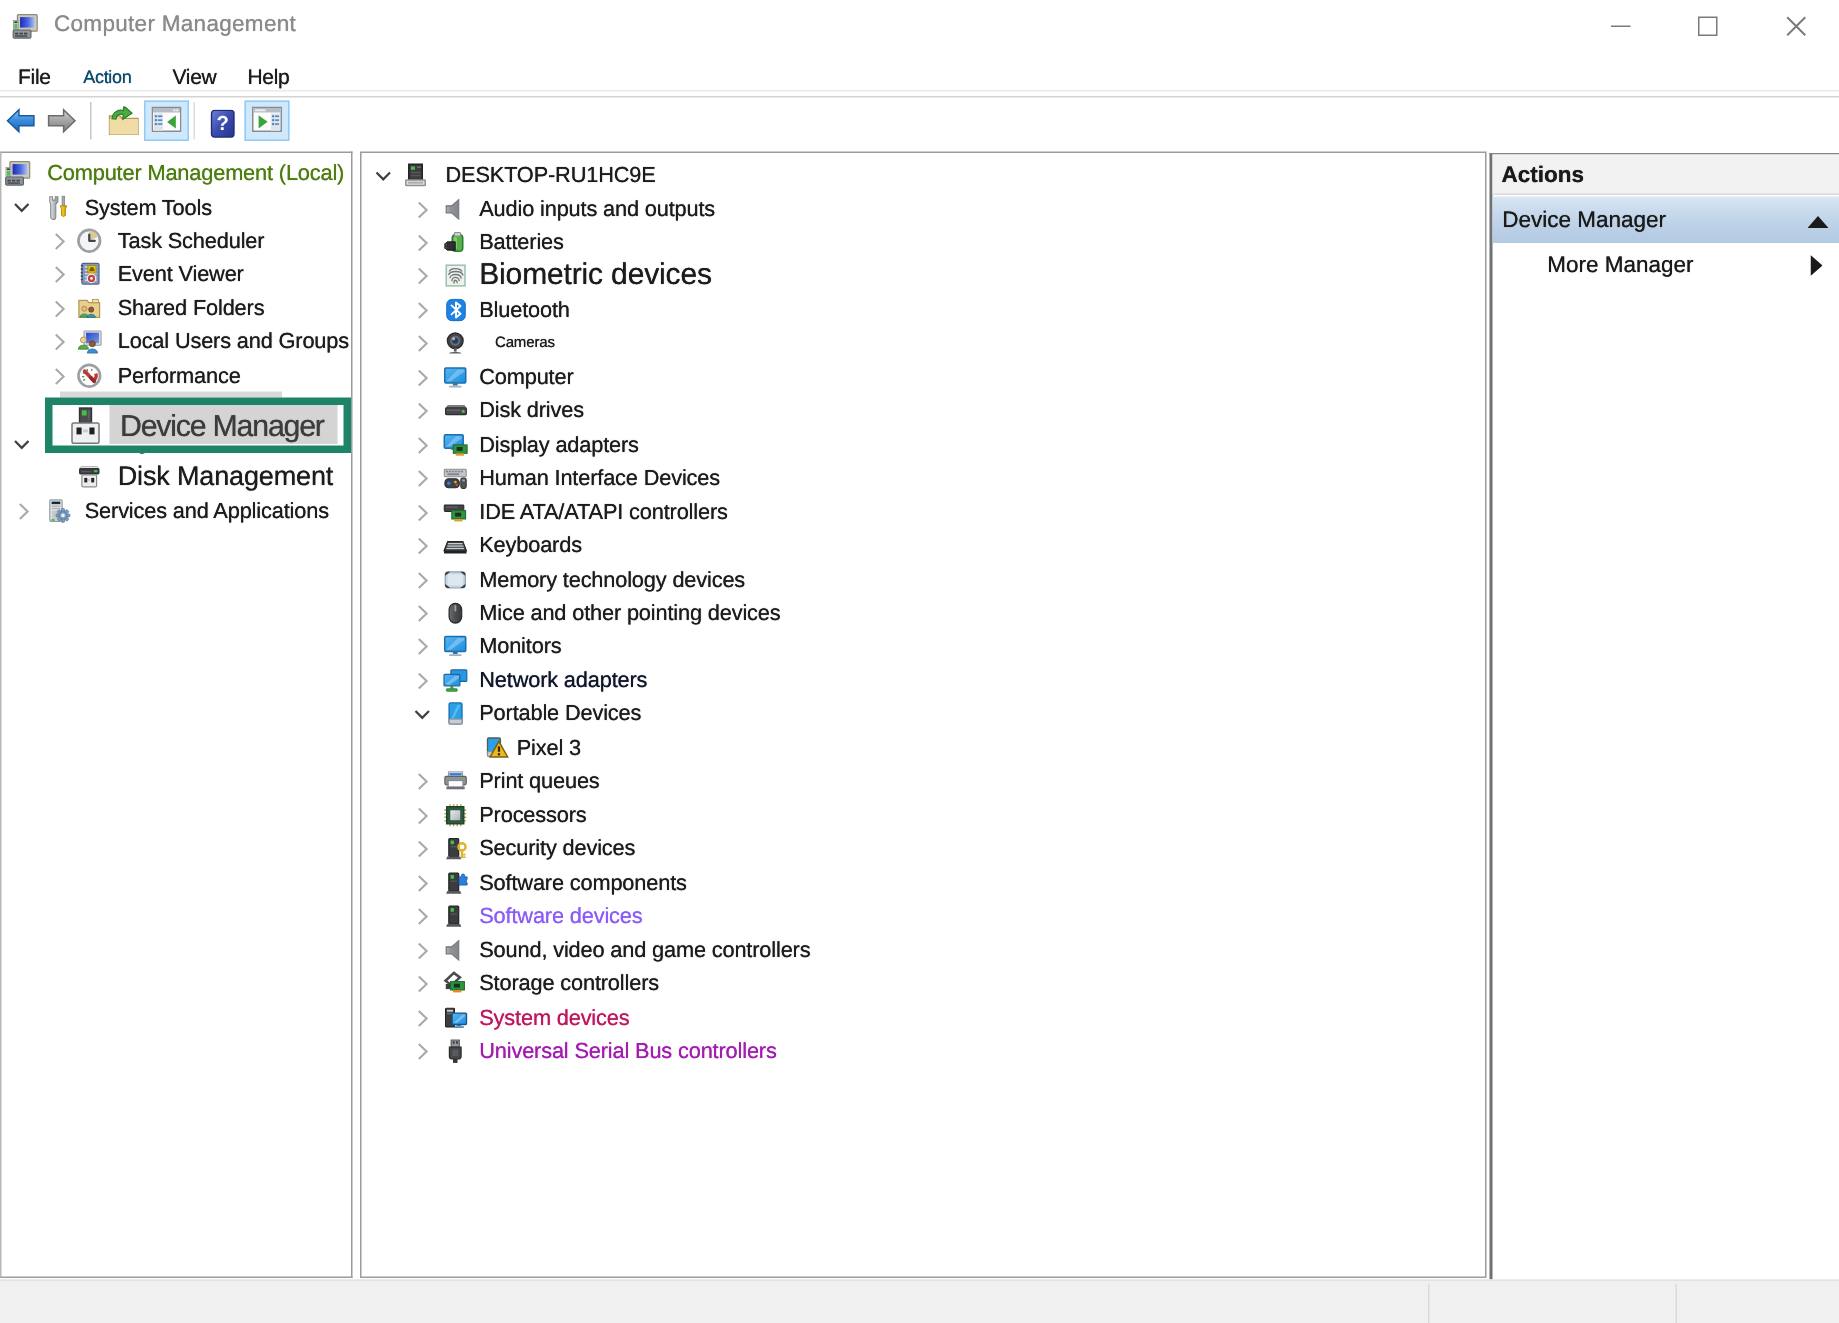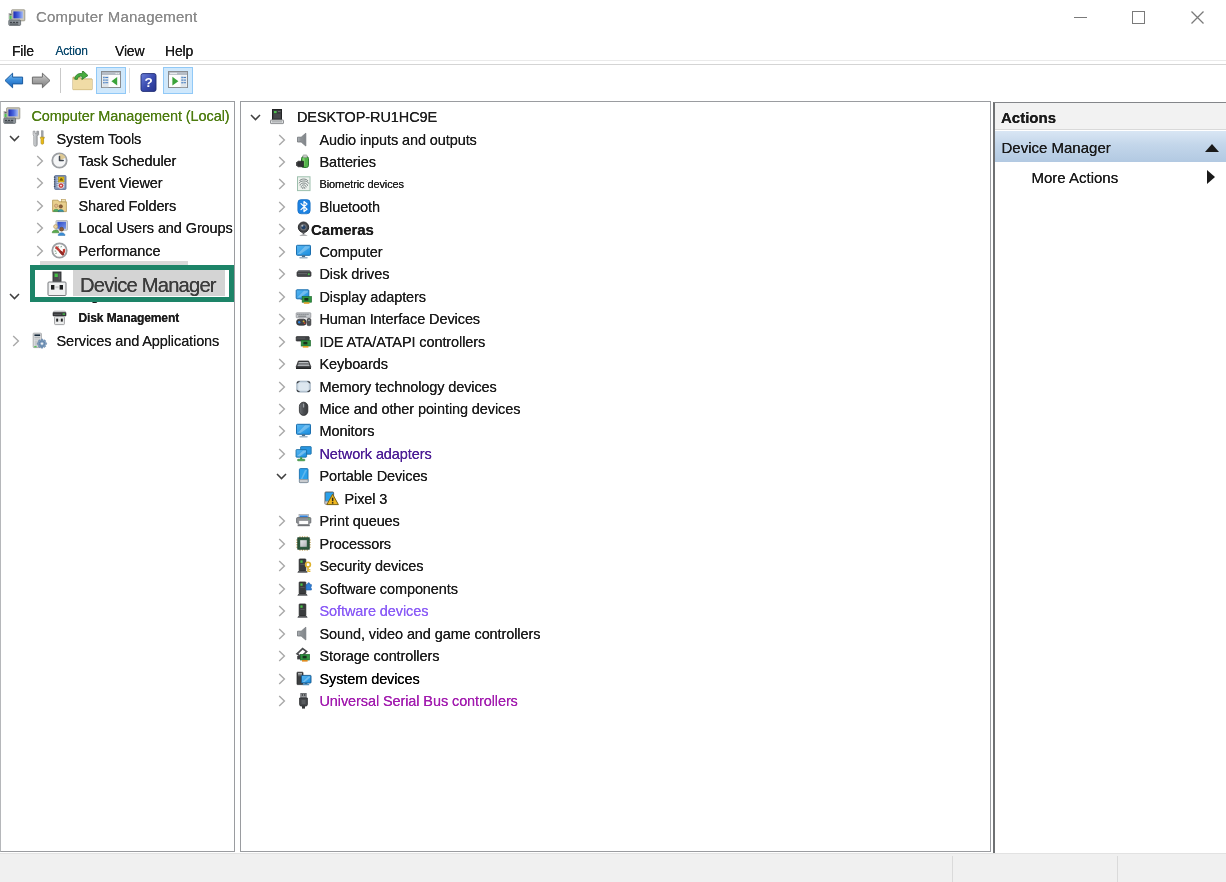--- a/index.html
+++ b/index.html
@@ -271,21 +271,21 @@
       <path d="M2,3.4 L3.2,2 L13.8,2 L15,3.4 Z" fill="#e3e4e5" stroke="#a2a4a6" stroke-width="0.5"></path>
       <rect x="2" y="3.4" width="13" height="3.6" rx="0.6" fill="#3a3c3e" stroke="#252628" stroke-width="0.6"></rect>
       <rect x="11.6" y="4.4" width="2.4" height="1.4" fill="#45c245"></rect>
       <rect x="3" y="5" width="7" height="0.9" fill="#57595c"></rect>
       <rect x="3.6" y="7.6" width="9.8" height="8" rx="0.8" fill="#eceded" stroke="#8a8c8e" stroke-width="0.8"></rect>
       <rect x="5.2" y="9.6" width="2" height="3" fill="#222324"></rect>
       <rect x="9.8" y="9.6" width="2" height="3" fill="#222324"></rect>
       <rect x="7.6" y="10.4" width="1.6" height="1.2" fill="#c9cacb"></rect>
     </svg>
   </div>
-<div style="position:absolute;left:78.5px;top:318.1px;transform:translateY(-50%);font-size:12px;color:#1c1c1c;font-weight:bold;letter-spacing:-0.1px;white-space:nowrap;text-shadow:0 0 0.5px currentColor">Disk Management</div>
+<div style="position:absolute;left:78.5px;top:318.1px;transform:translateY(-50%);font-size:18px;color:#1c1c1c;font-weight:normal;letter-spacing:-0.1px;white-space:nowrap;text-shadow:0 0 0.5px currentColor">Disk Management</div>
 <svg width="8" height="12" viewBox="0 0 8 12" style="position:absolute;left:11.5px;top:334.6px">
     <path d="M1.2,1 L6.4,6 L1.2,11" fill="none" stroke="#a9a9a9" stroke-width="1.4"></path>
   </svg>
 <div style="position:absolute;left:30.0px;top:331.6px;width:18px;height:18px">
     <svg width="18" height="18" viewBox="0 0 18 18" style="position:absolute;left:0;top:0">
       <rect x="3.2" y="1.2" width="8.2" height="14.4" rx="0.6" fill="#e3e5e7" stroke="#9a9da0" stroke-width="0.8"></rect>
       <rect x="4.4" y="2.4" width="5.8" height="1.7" fill="#16293b"></rect>
       <rect x="4.4" y="5" width="5.8" height="0.9" fill="#aeb1b4"></rect>
       <rect x="4.4" y="6.6" width="5.8" height="0.9" fill="#aeb1b4"></rect>
       <rect x="4.6" y="8.4" width="5.4" height="6" fill="#c6c9cc"></rect>
@@ -372,21 +372,21 @@
       <rect x="2.5" y="1.8" width="12.5" height="13.8" fill="#eef3ee" stroke="#9dbfad"></rect>
       <g fill="none" stroke="#70797a" stroke-width="0.9">
         <path d="M4.5,6 C5.5,3.5 11.5,3.3 13,6"></path>
         <path d="M4,8.3 C5,5.3 12.5,5 13.8,8.6"></path>
         <path d="M5,10.5 C5,7.5 12,6.8 12.6,10.8"></path>
         <path d="M6.3,12.6 C5.8,9.5 10.8,8.6 11.2,12.4"></path>
         <path d="M7.8,14 C7.3,11.5 9.6,10.8 9.9,13.8"></path>
       </g>
     </svg>
   </div>
-<div style="position:absolute;left:319.5px;top:184.4px;transform:translateY(-50%);font-size:11px;color:#1c1c1c;font-weight:normal;letter-spacing:-0.1px;white-space:nowrap;text-shadow:0 0 0.5px currentColor">Biometric devices</div>
+<div style="position:absolute;left:319.5px;top:184.4px;transform:translateY(-50%);font-size:20px;color:#1c1c1c;font-weight:normal;letter-spacing:-0.1px;white-space:nowrap;text-shadow:0 0 0.5px currentColor">Biometric devices</div>
 <svg width="8" height="12" viewBox="0 0 8 12" style="position:absolute;left:278.0px;top:200.8px">
     <path d="M1.2,1 L6.4,6 L1.2,11" fill="none" stroke="#a9a9a9" stroke-width="1.4"></path>
   </svg>
 <div style="position:absolute;left:295.0px;top:197.8px;width:18px;height:18px">
     <svg width="18" height="18" viewBox="0 0 18 18" style="position:absolute;left:0;top:0">
       <rect x="2.8" y="1.6" width="12.4" height="14.2" rx="3.4" fill="#1d82e2" stroke="#1166b8" stroke-width="0.6"></rect>
       <path d="M6,5.6 L12,11.2 L9,13.6 L9,3.6 L12,6 L6,11.6" fill="none" stroke="#ffffff" stroke-width="1.25" stroke-linejoin="round" stroke-linecap="round"></path>
     </svg>
   </div>
 <div style="position:absolute;left:319.5px;top:206.8px;transform:translateY(-50%);font-size:14.5px;color:#1c1c1c;font-weight:normal;letter-spacing:-0.1px;white-space:nowrap;text-shadow:0 0 0.5px currentColor">Bluetooth</div>
@@ -396,21 +396,21 @@
 <div style="position:absolute;left:295.0px;top:220.3px;width:18px;height:18px">
     <svg width="18" height="18" viewBox="0 0 18 18" style="position:absolute;left:0;top:0">
       <circle cx="8.5" cy="7.2" r="5.2" fill="#44464a" stroke="#2b2c2e"></circle>
       <circle cx="8.5" cy="7.2" r="3.3" fill="#6a6d72"></circle>
       <circle cx="8.5" cy="7.2" r="2" fill="#1f3f66"></circle>
       <circle cx="7.4" cy="5.8" r="1" fill="#cdd3da" opacity="0.8"></circle>
       <rect x="7.6" y="12" width="1.8" height="2.4" fill="#56585c"></rect>
       <path d="M4.5,15.6 C4.5,14.4 12.5,14.4 12.5,15.6 Z" fill="#5c5f63"></path>
     </svg>
   </div>
-<div style="position:absolute;left:311px;top:229.3px;transform:translateY(-50%);font-size:15px;color:#1c1c1c;font-weight:bold;letter-spacing:-0.1px;white-space:nowrap;text-shadow:0 0 0.5px currentColor">Cameras</div>
+<div style="position:absolute;left:330px;top:229.3px;transform:translateY(-50%);font-size:10px;color:#1c1c1c;font-weight:normal;letter-spacing:-0.1px;white-space:nowrap;text-shadow:0 0 0.5px currentColor">Cameras</div>
 <svg width="8" height="12" viewBox="0 0 8 12" style="position:absolute;left:278.0px;top:245.8px">
     <path d="M1.2,1 L6.4,6 L1.2,11" fill="none" stroke="#a9a9a9" stroke-width="1.4"></path>
   </svg>
 <div style="position:absolute;left:295.0px;top:242.8px;width:18px;height:18px">
     <svg width="18" height="18" viewBox="0 0 18 18" style="position:absolute;left:0;top:0">
       <defs>
         <linearGradient id="gmon" x1="0" y1="0" x2="1" y2="1">
           <stop offset="0" stop-color="#57b6f2"></stop>
           <stop offset="1" stop-color="#1b8ede"></stop>
         </linearGradient>
@@ -566,21 +566,21 @@
           <stop offset="1" stop-color="#1b8ede"></stop>
         </linearGradient>
       </defs>
       <rect x="5.6" y="1.6" width="10.6" height="7.6" rx="0.6" fill="#2a97e2" stroke="#17699f" stroke-width="0.8"></rect>
       <rect x="1" y="4.6" width="10.6" height="7.6" rx="0.6" fill="url(#gmon)" stroke="#17699f" stroke-width="0.8"></rect>
       <path d="M2,11 L8.4,5.6 L11,5.6 L11,7 L4.6,11.6 Z" fill="#ffffff" opacity="0.3"></path>
       <rect x="5.2" y="12.2" width="2" height="2" fill="#3f9e45"></rect>
       <rect x="2.6" y="14.2" width="7.2" height="1.6" rx="0.4" fill="#45ab4b" stroke="#2c7a33" stroke-width="0.6"></rect>
     </svg>
   </div>
-<div style="position:absolute;left:319.5px;top:453.9px;transform:translateY(-50%);font-size:14.5px;color:#4c1d95;font-weight:normal;letter-spacing:-0.1px;white-space:nowrap;text-shadow:0 0 0.5px currentColor">Network adapters</div>
+<div style="position:absolute;left:319.5px;top:453.9px;transform:translateY(-50%);font-size:14.5px;color:#0f172a;font-weight:normal;letter-spacing:-0.1px;white-space:nowrap;text-shadow:0 0 0.5px currentColor">Network adapters</div>
 <svg width="11" height="8" viewBox="0 0 11 8" style="position:absolute;left:275.5px;top:473.2px">
     <path d="M1,1 L5.5,5.6 L10,1" fill="none" stroke="#404040" stroke-width="1.5"></path>
   </svg>
 <div style="position:absolute;left:295.0px;top:467.4px;width:18px;height:18px">
     <svg width="18" height="18" viewBox="0 0 18 18" style="position:absolute;left:0;top:0">
       <rect x="4.4" y="1.6" width="8.6" height="14" rx="1" fill="#2aa0ea" stroke="#1a6fae" stroke-width="0.9"></rect>
       <path d="M5.2,13.6 L10,3 L12,3 L6.6,13.6 Z" fill="#ffffff" opacity="0.25"></path>
       <rect x="4.4" y="12.4" width="8.6" height="3.2" fill="#c9ccd0" stroke="#8f9194" stroke-width="0.7"></rect>
     </svg>
   </div>
@@ -727,21 +727,21 @@
       </defs>
       <rect x="2" y="2.2" width="6" height="12.4" rx="0.5" fill="#3c3e40" stroke="#242527" stroke-width="0.7"></rect>
       <rect x="3" y="3.2" width="4" height="1.3" fill="#c8cbce"></rect>
       <rect x="3" y="5.2" width="4" height="1" fill="#6a6d70"></rect>
       <rect x="6.4" y="5.4" width="9.6" height="7.6" rx="0.6" fill="url(#gmon)" stroke="#14568a" stroke-width="0.9"></rect>
       <path d="M7.4,12 L13.4,6.4 L15,6.4 L15,7.6 L9.8,12 Z" fill="#ffffff" opacity="0.3"></path>
       <rect x="9.4" y="13" width="3" height="0.9" fill="#1d5f8f"></rect>
       <rect x="7.8" y="14.2" width="6.4" height="1" fill="#2a76ac"></rect>
     </svg>
   </div>
-<div style="position:absolute;left:319.5px;top:678.5px;transform:translateY(-50%);font-size:14.5px;color:#000000;font-weight:normal;letter-spacing:-0.1px;white-space:nowrap;text-shadow:0 0 0.5px currentColor">System devices</div>
+<div style="position:absolute;left:319.5px;top:678.5px;transform:translateY(-50%);font-size:14.5px;color:#be185d;font-weight:normal;letter-spacing:-0.1px;white-space:nowrap;text-shadow:0 0 0.5px currentColor">System devices</div>
 <svg width="8" height="12" viewBox="0 0 8 12" style="position:absolute;left:278.0px;top:695.0px">
     <path d="M1.2,1 L6.4,6 L1.2,11" fill="none" stroke="#a9a9a9" stroke-width="1.4"></path>
   </svg>
 <div style="position:absolute;left:295.0px;top:692.0px;width:18px;height:18px">
     <svg width="18" height="18" viewBox="0 0 18 18" style="position:absolute;left:0;top:0">
       <rect x="5.8" y="1.4" width="5.4" height="4.6" fill="#94979b" stroke="#5e6165" stroke-width="0.8"></rect>
       <rect x="6.8" y="2.2" width="1.3" height="1.6" fill="#3c3e40"></rect>
       <rect x="9" y="2.2" width="1.3" height="1.6" fill="#3c3e40"></rect>
       <path d="M4.6,6 L12.4,6 L12.4,12.4 A1.6,1.6 0 0 1 10.8,14 L6.2,14 A1.6,1.6 0 0 1 4.6,12.4 Z" fill="#46484b" stroke="#2a2b2d" stroke-width="0.8"></path>
       <rect x="6.6" y="8" width="3.8" height="4" fill="#595c5f"></rect>
@@ -749,18 +749,18 @@
     </svg>
   </div>
 <div style="position:absolute;left:319.5px;top:701.0px;transform:translateY(-50%);font-size:14.5px;color:#a21caf;font-weight:normal;letter-spacing:-0.1px;white-space:nowrap;text-shadow:0 0 0.5px currentColor">Universal Serial Bus controllers</div>
 <div style="position:absolute;left:995px;top:103px;width:231px;height:27px;background:#f2f2f2;border-bottom:1px solid #d9d9d9"></div>
 <div style="position:absolute;left:1001.0px;top:116.5px;transform:translateY(-50%);font-size:15px;color:#1a1a1a;font-weight:bold;letter-spacing:0px;white-space:nowrap;text-shadow:0 0 0.5px currentColor">Actions</div>
 <div style="position:absolute;left:995px;top:131px;width:231px;height:31px;background:linear-gradient(180deg,#d9e6f4 0%,#c3d6ea 45%,#b2c9e2 100%)"></div>
 <div style="position:absolute;left:1001.5px;top:146.5px;transform:translateY(-50%);font-size:15px;color:#1a1a1a;font-weight:normal;letter-spacing:0px;white-space:nowrap;text-shadow:0 0 0.5px currentColor">Device Manager</div>
 <svg width="14" height="8" viewBox="0 0 14 8" style="position:absolute;left:1205px;top:144px">
     <polygon points="7,0 14,8 0,8" fill="#1a1a1a"></polygon>
   </svg>
-<div style="position:absolute;left:1031.5px;top:177.0px;transform:translateY(-50%);font-size:15px;color:#1a1a1a;font-weight:normal;letter-spacing:0px;white-space:nowrap;text-shadow:0 0 0.5px currentColor">More Actions</div>
+<div style="position:absolute;left:1031.5px;top:177.0px;transform:translateY(-50%);font-size:15px;color:#1a1a1a;font-weight:normal;letter-spacing:0px;white-space:nowrap;text-shadow:0 0 0.5px currentColor">More Manager</div>
 <svg width="8" height="14" viewBox="0 0 8 14" style="position:absolute;left:1207px;top:170px">
     <polygon points="0,0 8,7 0,14" fill="#1a1a1a"></polygon>
   </svg>
 <div style="position:absolute;left:0;top:853px;width:1226px;height:29px;background:#f0f0f0;border-top:1px solid #e2e2e2"></div>
 <div style="position:absolute;left:952px;top:856px;width:1px;height:26px;background:#dadada"></div>
 <div style="position:absolute;left:1117px;top:856px;width:1px;height:26px;background:#dadada"></div>
 </body></html>

